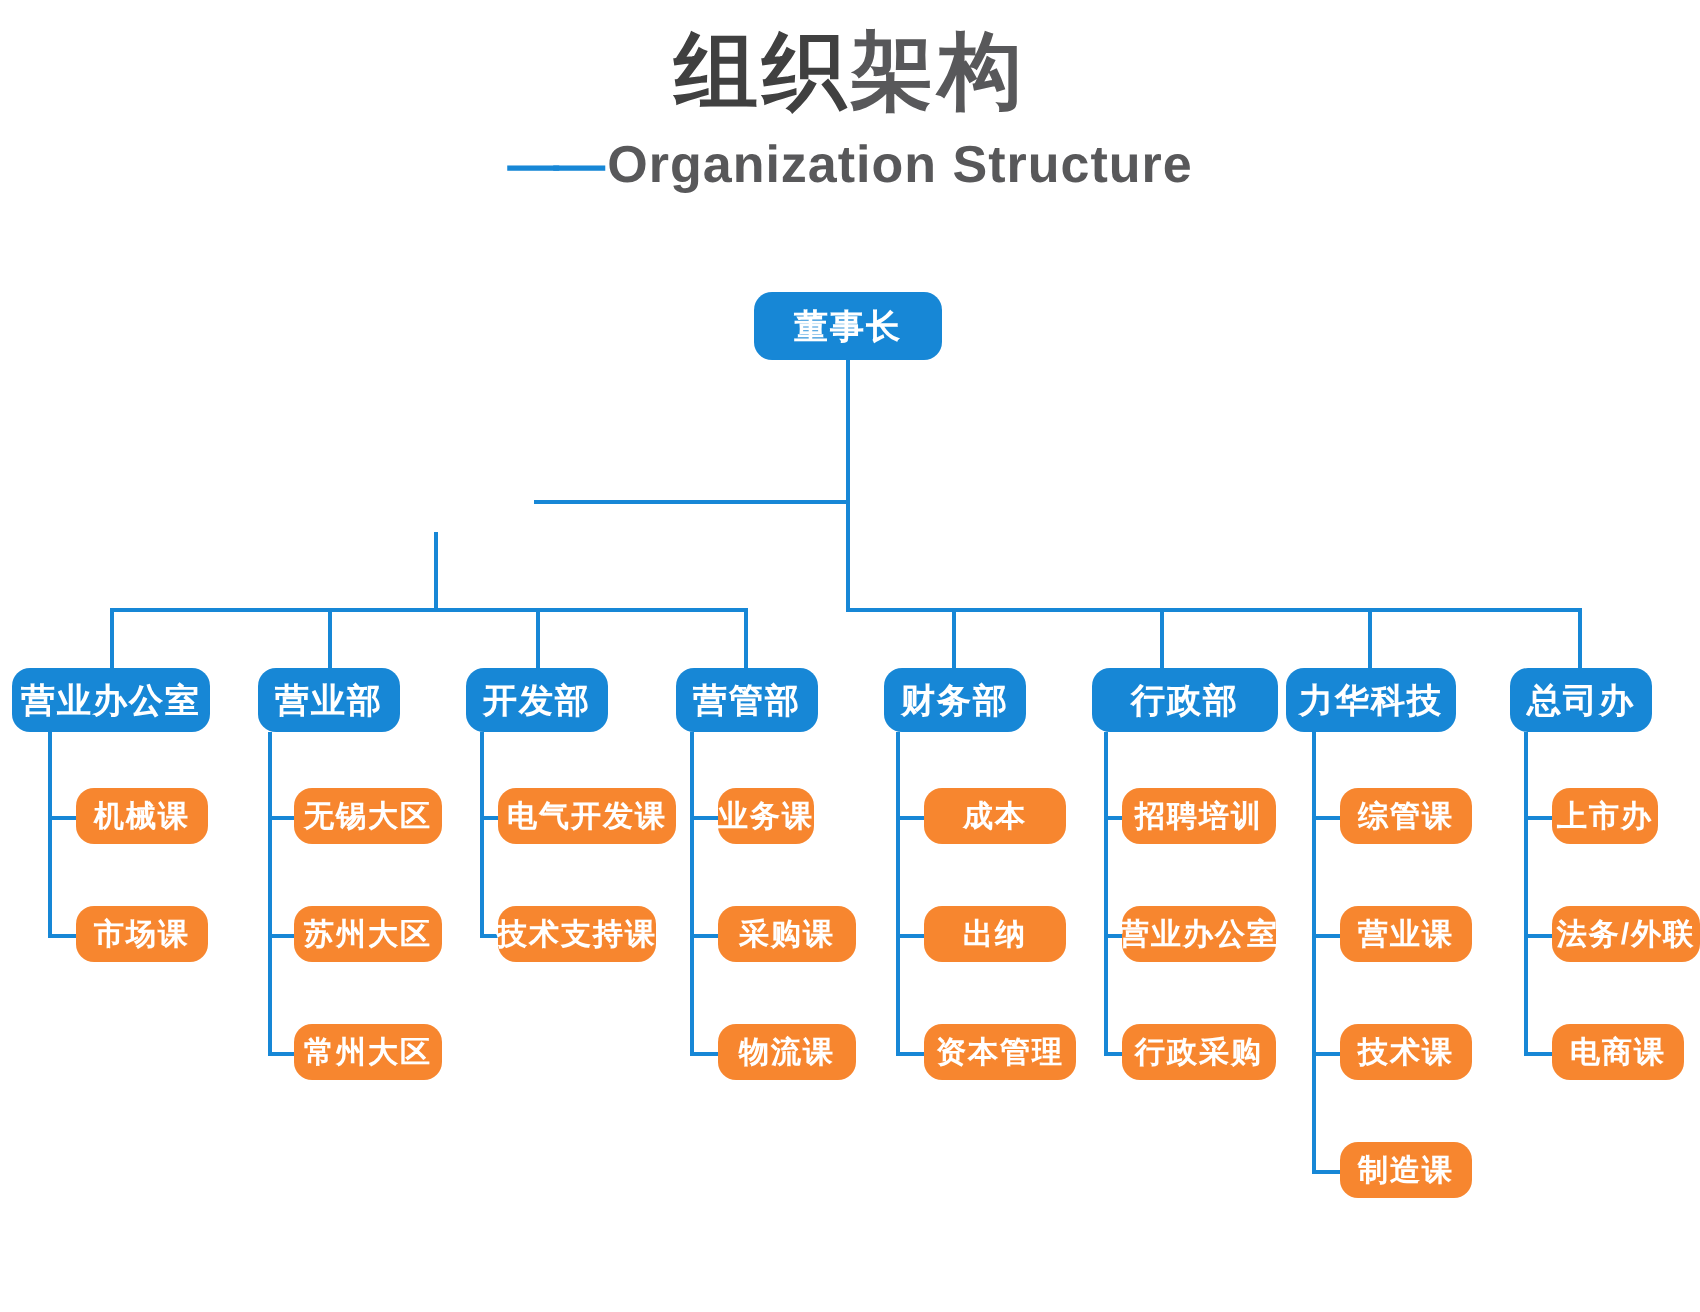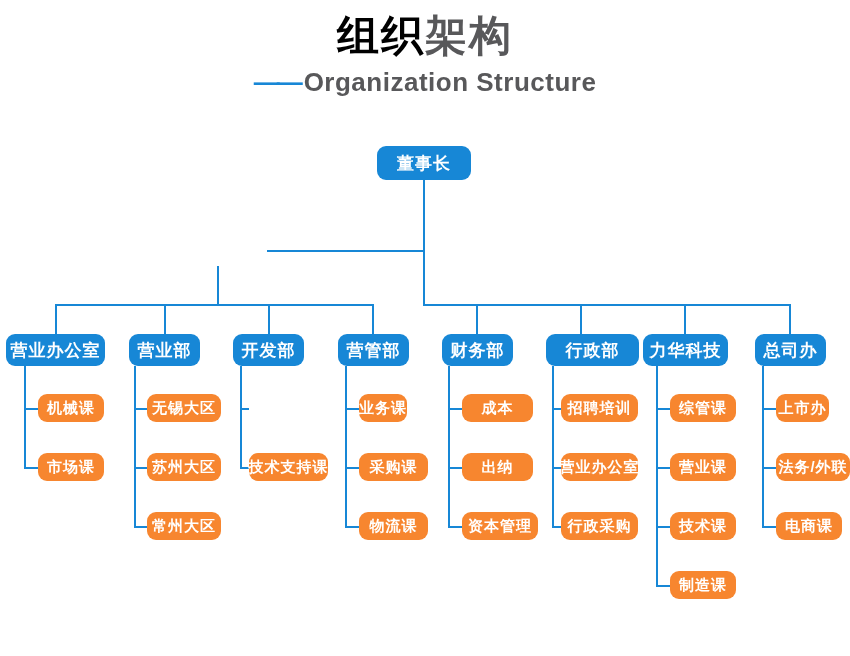--- a/index.html
+++ b/index.html
@@ -26,21 +26,21 @@
     width: 850px;
     text-align: center;
   }
   #main-title {
     font-size: 42px;
     font-weight: bold;
     letter-spacing: 2px;
     line-height: 52px;
     white-space: nowrap;
   }
-  #main-title .t-blue { color: #000000; }
+  #main-title .t-blue { color: #404040; }
   #main-title .t-gray { color: #58585a; }
 
   #sub-title {
     margin-top: 4px;
     font-size: 26px;
     font-weight: bold;
     color: #58585a;
     letter-spacing: 0.5px;
     line-height: 32px;
     white-space: nowrap;
@@ -169,20 +169,21 @@
   <div class="node blue" style="left:643px; top:334px; width:85px;">力华科技</div>
   <div class="node blue" style="left:755px; top:334px; width:71px;">总司办</div>
 
   <div class="node orange" style="left:38px; top:394px; width:66px;">机械课</div>
   <div class="node orange" style="left:38px; top:453px; width:66px;">市场课</div>
 
   <div class="node orange" style="left:147px; top:394px; width:74px;">无锡大区</div>
   <div class="node orange" style="left:147px; top:453px; width:74px;">苏州大区</div>
   <div class="node orange" style="left:147px; top:512px; width:74px;">常州大区</div>
 
+  <div class="node orange" style="left:249px; top:394px; width:89px;">电气开发课</div>
   <div class="node orange" style="left:249px; top:453px; width:79px;">技术支持课</div>
 
   <div class="node orange" style="left:359px; top:394px; width:48px;">业务课</div>
   <div class="node orange" style="left:359px; top:453px; width:69px;">采购课</div>
   <div class="node orange" style="left:359px; top:512px; width:69px;">物流课</div>
 
   <div class="node orange" style="left:462px; top:394px; width:71px;">成本</div>
   <div class="node orange" style="left:462px; top:453px; width:71px;">出纳</div>
   <div class="node orange" style="left:462px; top:512px; width:76px;">资本管理</div>
 

